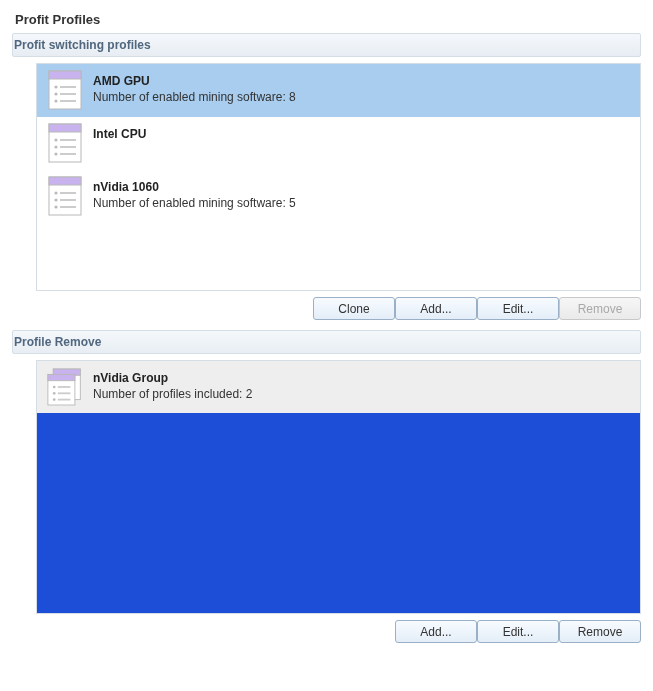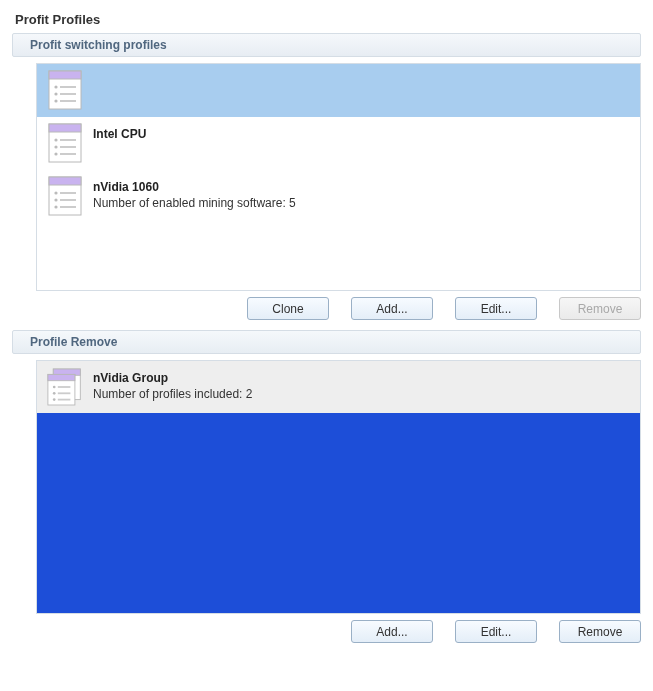--- a/index.html
+++ b/index.html
@@ -21,21 +21,21 @@
     color: #333;
     margin: 2px 0 6px 3px;
   }
   .section {
     margin-bottom: 8px;
   }
   .section-header {
     background: linear-gradient(to bottom, #f5f8fb, #e7edf3);
     border: 1px solid #d5dde5;
     border-radius: 2px;
-    padding: 4px 17px;
+    padding: 4px 1px;
     font-size: 12px;
     font-weight: bold;
     color: #50677f;
     margin-bottom: 6px;
   }
   .list-panel {
     border: 1px solid #d5dde5;
     background: #fff;
     margin: 0 0 6px 24px;
   }
@@ -74,21 +74,21 @@
     line-height: 1.3;
   }
   .item-sub {
     font-size: 12px;
     color: #333;
     line-height: 1.3;
   }
   .button-row {
     display: flex;
     justify-content: flex-end;
-    gap: 22px;
+    gap: 0;
     margin: 0 0 10px 24px;
   }
   .btn {
     width: 82px;
     height: 23px;
     background: linear-gradient(to bottom, #f7fbff, #e4eef8);
     border: 1px solid #9ab0c6;
     border-radius: 3px;
     font-size: 12px;
     color: #333;
@@ -119,20 +119,24 @@
             <svg width="34" height="40" viewBox="0 0 34 40">
     <rect x="1" y="1" width="32" height="38" fill="#ffffff" stroke="#b8b8b8"></rect>
     <rect x="1" y="1" width="32" height="8" fill="#c9b3ef" stroke="#b8b8b8"></rect>
     <circle cx="8" cy="17" r="1.6" fill="#bbb"></circle>
               <rect x="12" y="16" width="16" height="2" fill="#ccc"></rect>
     <circle cx="8" cy="24" r="1.6" fill="#bbb"></circle>
               <rect x="12" y="23" width="16" height="2" fill="#ccc"></rect>
     <circle cx="8" cy="31" r="1.6" fill="#bbb"></circle>
               <rect x="12" y="30" width="16" height="2" fill="#ccc"></rect>
   </svg>
+          </div>
+          <div class="item-text">
+            <span class="item-name">AMD GPU</span>
+            <span class="item-sub">Number of enabled mining software: 8</span>
           </div>
         </div>
         <div class="list-item">
           <div class="icon-wrap">
             <svg width="34" height="40" viewBox="0 0 34 40">
     <rect x="1" y="1" width="32" height="38" fill="#ffffff" stroke="#b8b8b8"></rect>
     <rect x="1" y="1" width="32" height="8" fill="#c9b3ef" stroke="#b8b8b8"></rect>
     <circle cx="8" cy="17" r="1.6" fill="#bbb"></circle>
               <rect x="12" y="16" width="16" height="2" fill="#ccc"></rect>
     <circle cx="8" cy="24" r="1.6" fill="#bbb"></circle>

